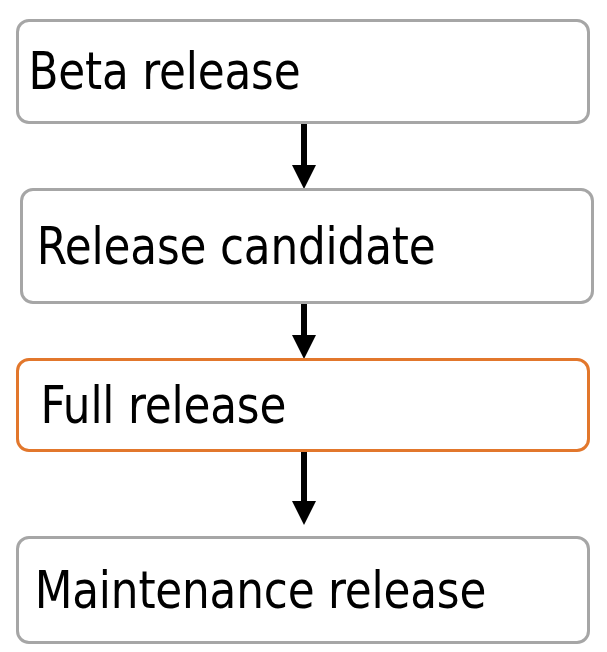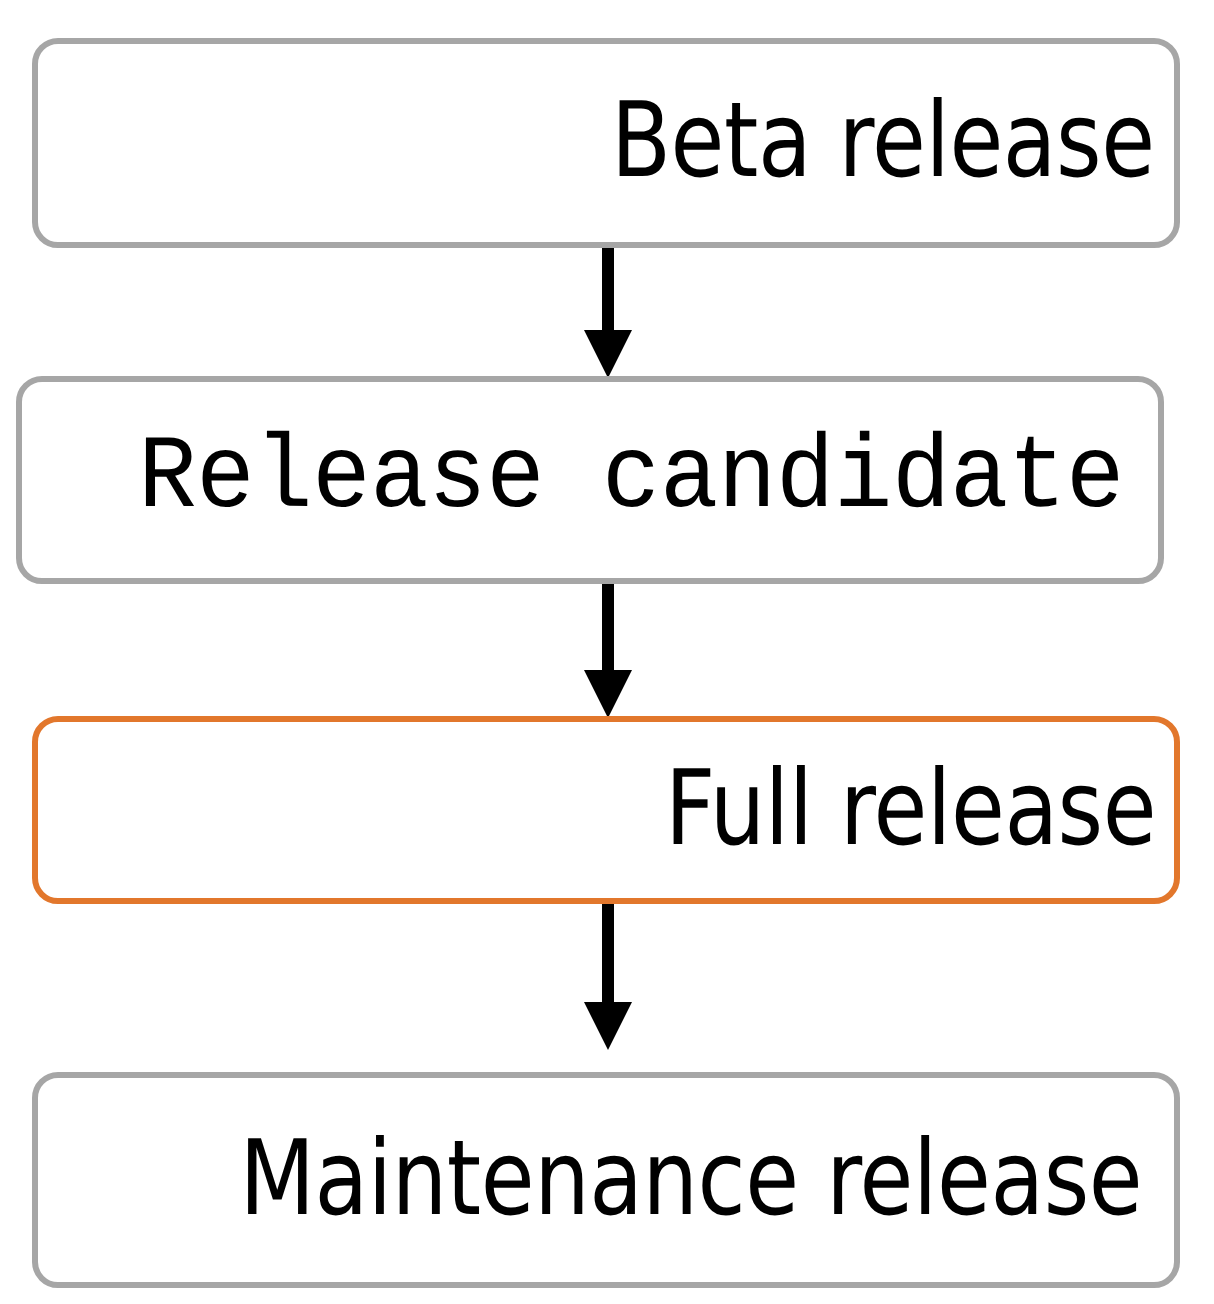--- a/index.html
+++ b/index.html
@@ -25,30 +25,31 @@
 
   .node {
     position: absolute;
     box-sizing: border-box;
     background: #ffffff;
     border-style: solid;
     border-width: 3px;
     border-radius: 13px;
     display: flex;
     align-items: center;
-    justify-content: flex-end;
+    justify-content: flex-start;
     z-index: 2;
   }
 
   .node.gray {
     border-color: #a6a6a6;
   }
 
   .node.accent {
     border-color: #e2772c;
+    padding-left: 13px;
   }
 
   .node-label {
     color: #000000;
     font-size: 52px;
     line-height: 1.05;
     letter-spacing: -0.2px;
     white-space: nowrap;
     font-weight: 400;
     font-stretch: condensed;
@@ -90,21 +91,21 @@
     <svg width="44" height="80" viewBox="0 0 44 80" aria-hidden="true">
       <line x1="22" y1="2" x2="22" y2="57" stroke="#000000" stroke-width="6"></line>
       <polygon points="22,77 10,53 34,53" fill="#000000"></polygon>
     </svg>
   </div>
 
   <div class="node gray" style="left:16px; top:19px; width:574px; height:105px;">
     <span class="node-label">Beta release</span>
   </div>
 
-  <div class="node gray" style="left:8px; top:188px; width:574px; height:104px;font-family:Liberation Mono, monospace;">
+  <div class="node gray" style="left:20px; top:188px; width:574px; height:116px;">
     <span class="node-label">Release candidate</span>
   </div>
 
   <div class="node accent" style="left:16px; top:358px; width:574px; height:94px;">
     <span class="node-label">Full release</span>
   </div>
 
   <div class="node gray" style="left:16px; top:536px; width:574px; height:108px;">
     <span class="node-label">Maintenance release</span>
   </div>

